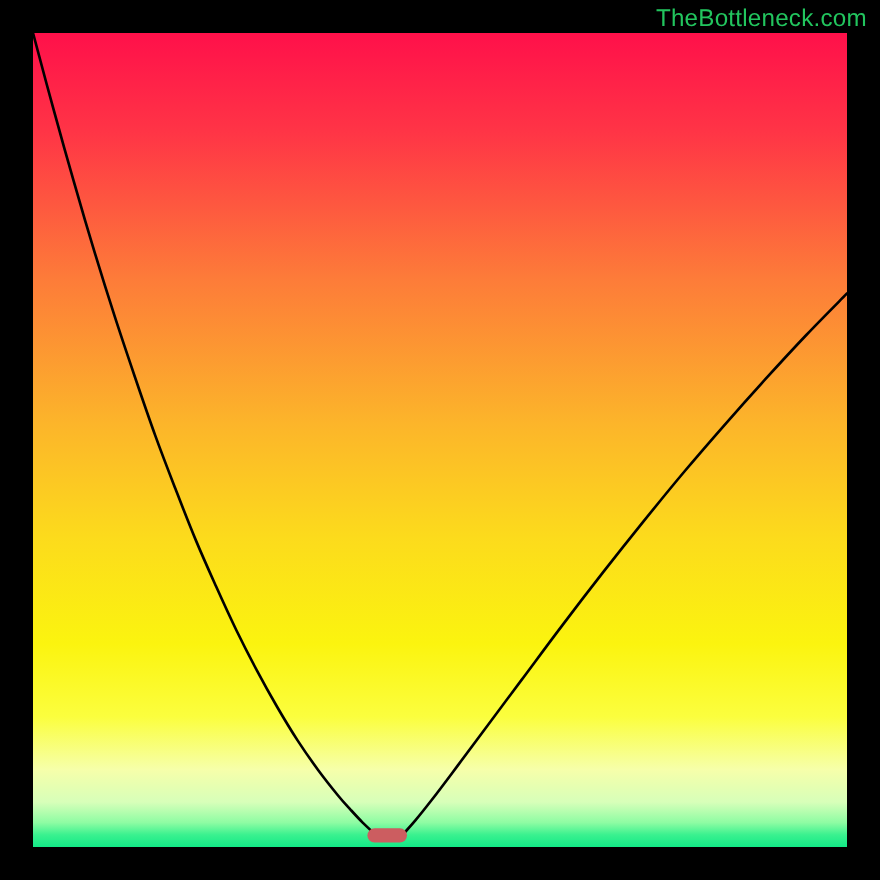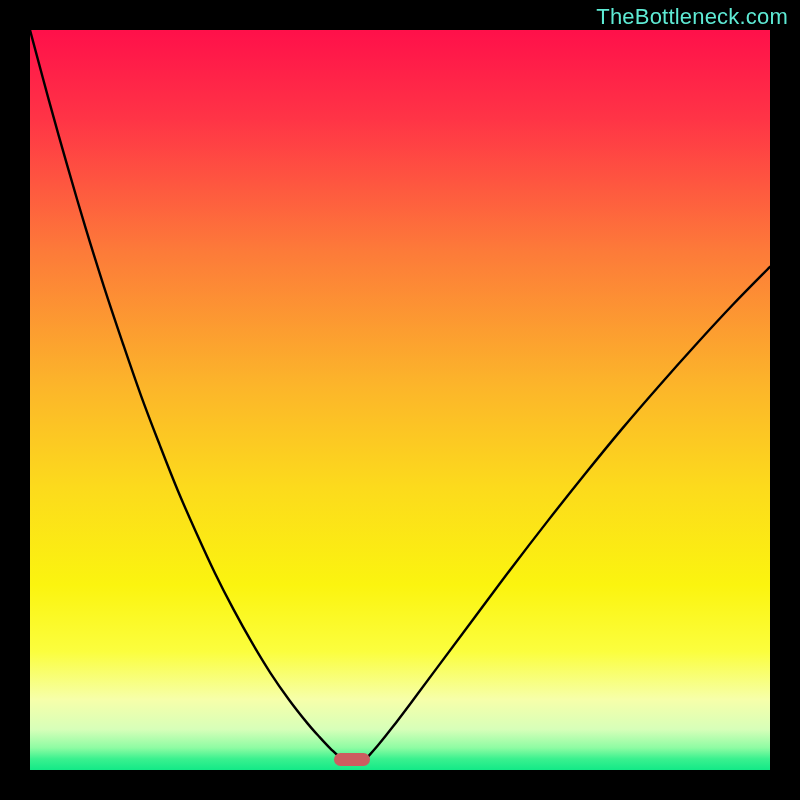--- a/index.html
+++ b/index.html
@@ -16,21 +16,21 @@
     height: 800px;
     background: #000;
   }
   .watermark {
     position: absolute;
     top: 4px;
     right: 12px;
     font-family: Arial, Helvetica, sans-serif;
     font-size: 22px;
     font-weight: 500;
-    color: #5eead4;
+    color: #22c55e;
     z-index: 10;
     letter-spacing: 0.2px;
   }
   .plot-area {
     position: absolute;
     left: 30px;
     top: 30px;
     width: 740px;
     height: 740px;
   }

